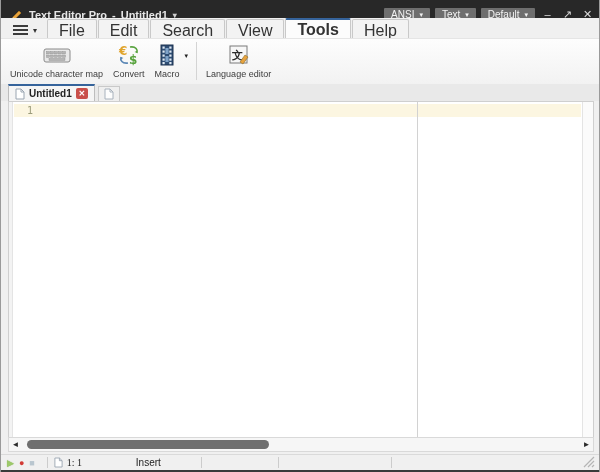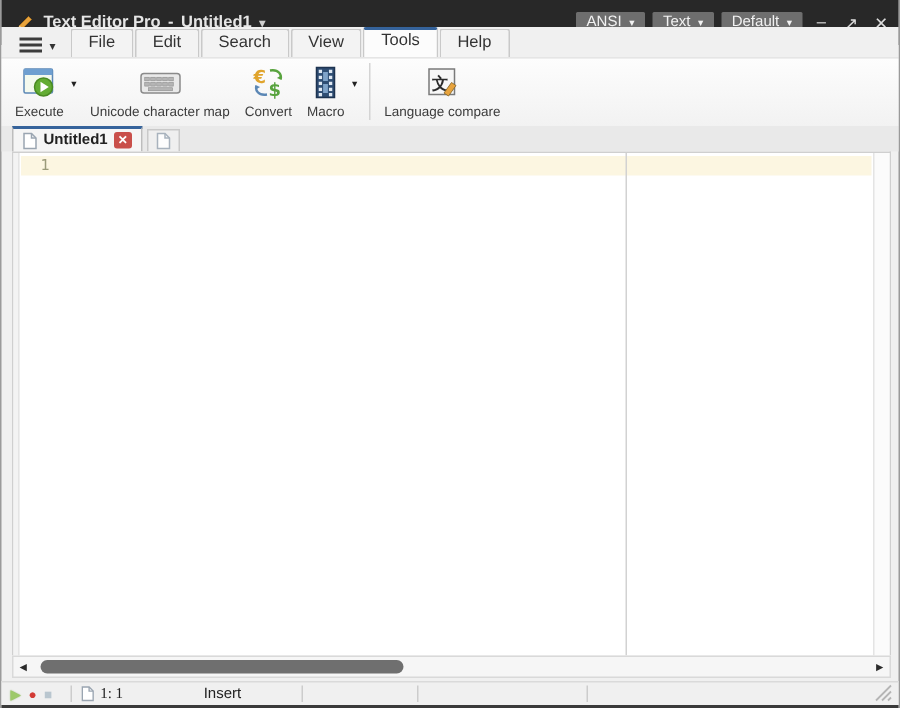--- a/index.html
+++ b/index.html
@@ -4,33 +4,33 @@
 <style>
   * { margin:0; padding:0; box-sizing:border-box; }
   html,body { width:600px; height:472px; overflow:hidden; font-family:"Liberation Sans", sans-serif; }
   .window { position:relative; width:600px; height:472px; background:#f0f0f0; border-left:1px solid #9a9a9a; border-right:1px solid #9a9a9a; }
 
   
   .titlebar { position:absolute; top:0; left:0; right:0; height:30px; background:#282828; display:flex; align-items:center; padding:12px 4px; }
   .app-icon { width:14px; height:14px; margin:0 6px 0 4px; display:flex; align-items:center; justify-content:center; }
   .title-text { color:#e6e6e6; font-size:11px; font-weight:bold; display:flex; align-items:center; gap:5px; }
   .title-caret { font-size:8px; color:#cfcfcf; }
-  .titlebar-right { margin-left:auto; display:flex; align-items:center; gap:5px; }
+  .titlebar-right { margin-left:auto; display:flex; gap:5px; }
   .tb-drop { background:#6e6e6e; color:#f2f2f2; font-size:10px; padding:1px 7px 2px 7px; border-radius:1px; display:flex; align-items:center; gap:5px; cursor:default; }
   .tb-drop .caret { font-size:7px; }
   .win-btn { color:#dcdcdc; font-size:11px; width:15px; text-align:center; cursor:default; }
 
   
   .menurow { position:absolute; top:18px; left:0; right:0; height:20px; background:#f0f0f0; display:flex; align-items:flex-end; }
   .hamburger { display:flex; align-items:center; gap:5px; margin:0 10px 3px 12px; }
   .ham-lines { display:flex; flex-direction:column; gap:2px; }
   .ham-lines span { display:block; width:15px; height:2px; background:#3c3c3c; }
   .ham-caret { font-size:8px; color:#333; }
-  .menu-tab { height:19px; padding:2px 11px 0 11px; font-size:11px; color:#333; background:#f3f3f3; border:1px solid #c9c9c9; border-bottom:none; margin-right:1px; border-radius:2px 2px 0 0; }
-  .menu-tab.active { background:#fcfcfc; font-weight:normal; border-top:2px solid var(--accent); padding-top:1px; height:20px; }
+  .menu-tab { height:19px; padding:2px 11px 0 11px; font-size:16px; color:#333; background:#f3f3f3; border:1px solid #c9c9c9; border-bottom:none; margin-right:1px; border-radius:2px 2px 0 0; }
+  .menu-tab.active { background:#fcfcfc; font-weight:bold; border-top:2px solid var(--accent); padding-top:1px; height:20px; }
 
   
   .toolbar { position:absolute; top:38px; left:0; right:0; height:46px; background:linear-gradient(#fdfdfd,#f2f2f2); border-top:1px solid #e5e5e5; display:flex; align-items:center; padding:1px 4px 3px 4px; }
   .tb-group { display:flex; align-items:center; }
   .tb-item { display:flex; flex-direction:column; align-items:center; justify-content:flex-start; padding:1px 5px; gap:1px; }
   .tb-item .ticon { height:26px; display:flex; align-items:center; justify-content:center; }
   .tb-label { font-size:9px; color:#3c3c3c; white-space:nowrap; }
   .tb-caret { font-size:7px; color:#222; margin:0 4px 10px 0; }
   .tb-sep { width:1px; height:38px; background:#d4d4d4; margin:0 4px; }
 
@@ -118,34 +118,20 @@
     <span class="menu-tab">Edit</span>
     <span class="menu-tab">Search</span>
     <span class="menu-tab">View</span>
     <span class="menu-tab active">Tools</span>
     <span class="menu-tab">Help</span>
   </div>
 
   <div class="toolbar">
 
 
-    <div class="tb-group">
-      <div class="tb-item">
-        <span class="ticon">
-          <svg width="26" height="24" viewBox="0 0 26 24">
-              <rect x="3" y="3" width="19" height="16" rx="1" fill="#f4f9ee" stroke="#5b87b5"></rect>
-              <rect x="3" y="3" width="19" height="4" fill="#6f9fd0"></rect>
-              <circle cx="16" cy="15" r="6" fill="#63ac33" stroke="#4a8a22"></circle>
-              <path d="M14 11.5 L19.5 15 L14 18.5 Z" fill="#fff"></path>
-            </svg>
-        </span>
-        <span class="tb-label">Execute</span>
-      </div>
-      <span class="tb-caret">▾</span>
-    </div>
 
 
 
     <div class="tb-group">
       <div class="tb-item">
         <span class="ticon">
           <svg width="30" height="24" viewBox="0 0 30 24">
               <rect x="2" y="6" width="26" height="13" rx="2" fill="#e9e9e9" stroke="#8a8a8a"></rect>
               <g fill="#b5b5b5" stroke="#8a8a8a" stroke-width="0.4">
                 <rect x="4.5" y="8.5" width="3" height="2.4"></rect>
@@ -213,21 +199,21 @@
 
     <div class="tb-group">
       <div class="tb-item">
         <span class="ticon">
           <svg width="24" height="24" viewBox="0 0 24 24">
               <rect x="3" y="3" width="17" height="17" fill="#f7f7f7" stroke="#7a7a7a"></rect>
               <text x="5" y="16" font-size="11" font-weight="bold" fill="#2b2b2b" font-family="DejaVu Sans">文</text>
               <path d="M13 19 L18 12 L21 14 L16 21 Z" fill="#e8a33d" stroke="#8a6a2a" stroke-width="0.6"></path>
             </svg>
         </span>
-        <span class="tb-label">Language compare</span>
+        <span class="tb-label">Language editor</span>
       </div>
     </div>
   </div>
 
   <div class="doctabs">
     <span class="doc-tab">
       <svg width="10" height="12" viewBox="0 0 10 12">
           <path d="M1 1 H6 L9 4 V11 H1 Z" fill="#fff" stroke="#9aa5b1"></path>
           <path d="M6 1 L6 4 L9 4" fill="none" stroke="#9aa5b1"></path>
         </svg>

